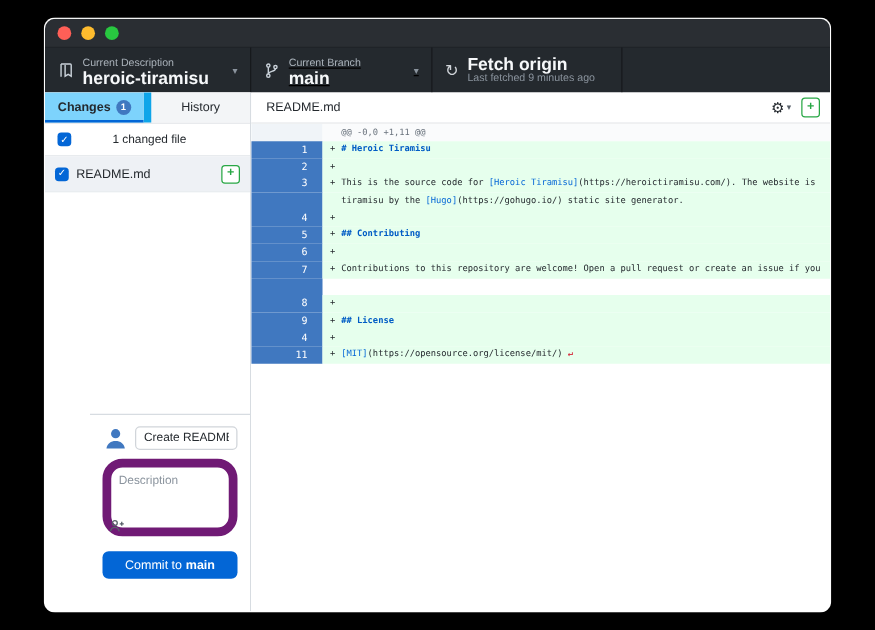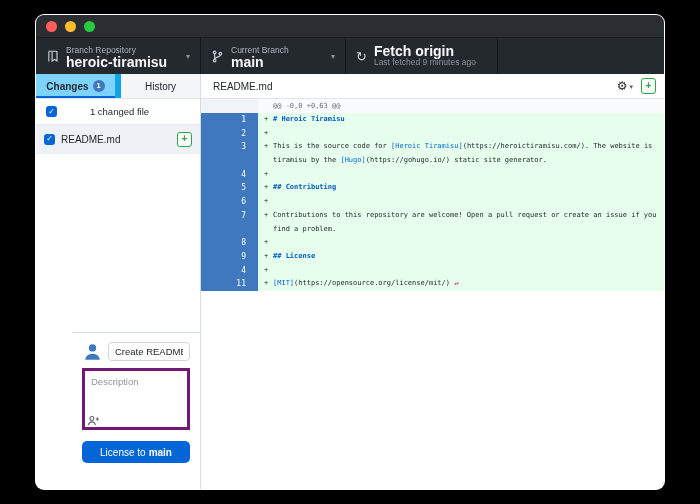--- a/index.html
+++ b/index.html
@@ -9,21 +9,21 @@
           border:1px solid rgba(255,255,255,.08);box-sizing:border-box;}
   
   .titlebar{height:22px;background:#2a2e33;flex:0 0 auto;display:flex;align-items:center;}
   .traffic{display:flex;gap:8px;padding-left:10px;}
   .tl{width:11px;height:11px;border-radius:50%;}
   .tl.red{background:#ff5f57}.tl.yellow{background:#febc2e}.tl.green{background:#28c840}
   
   .toolbar{height:36px;background:#24292e;border-top:1px solid #1b1f23;display:flex;flex:0 0 auto;}
   .tb-item{display:flex;align-items:center;gap:7px;padding:0 10px;border-right:1px solid #16191c;box-sizing:border-box;cursor:pointer;}
   .tb-item.repo{width:165px;}
-  .tb-item.branch{width:145px;}
+  .tb-item.branch{width:145px;text-decoration:underline;}
   .tb-item.fetch{width:152px;}
   .tb-text{flex:1;min-width:0;}
   .tb-label{font-size:8.5px;color:#aab2ba;line-height:11px;white-space:nowrap;}
   .tb-value{font-size:14px;font-weight:bold;color:#f6f8fa;line-height:12px;white-space:nowrap;}
   .tb-sub{font-size:8.5px;color:#8b949e;line-height:11px;white-space:nowrap;}
   .chev{color:#8b949e;font-size:8px;margin-left:auto;}
   .tb-icon{color:#c9d1d9;display:flex;align-items:center;}
   .sync-glyph{color:#d1d5da;font-size:13px;line-height:13px;}
   
   .content{flex:1;display:flex;min-height:0;}
@@ -39,21 +39,21 @@
   .file-name{flex:1;color:#24292e;}
   .greenbox{width:13px;height:13px;flex:0 0 13px;border:1px solid #28a745;border-radius:3px;color:#28a745;background:#fff;
             display:flex;align-items:center;justify-content:center;font-size:10px;font-weight:bold;line-height:1;}
   .file-list-space{flex:1;background:#fff;}
   
   .commit-panel{border-top:1px solid #d7dce1;padding:8px 10px 26px;display:flex;flex-direction:column;gap:7px;background:#fff;flex:0 0 auto;margin-left:36px;}
   .commit-row1{display:flex;align-items:center;gap:6px;}
   .avatar{width:20px;height:20px;flex:0 0 20px;display:flex;align-items:center;justify-content:center;}
   .summary-input{flex:1;min-width:0;height:19px;border:1px solid #d1d5da;border-radius:4px;font-family:inherit;font-size:9.5px;padding:0 6px;color:#24292e;box-sizing:border-box;}
   .desc-wrap{position:relative;}
-  .desc-wrap textarea{width:100%;height:62px;box-sizing:border-box;border:3px solid #701a75;border-radius:0;resize:none;font-family:inherit;font-size:9.5px;padding:5px 6px;color:#24292e;}
+  .desc-wrap textarea{width:100%;height:62px;box-sizing:border-box;border:7px solid #701a75;border-radius:16px;resize:none;font-family:inherit;font-size:9.5px;padding:5px 6px;color:#24292e;}
   .desc-wrap textarea::placeholder{color:#8b949e;}
   .coauthor{position:absolute;left:5px;bottom:7px;color:#586069;display:flex;align-items:center;cursor:pointer;}
   .commit-btn{height:22px;border:none;border-radius:5px;background:#0366d6;color:#fff;font-family:inherit;font-size:10px;
               display:flex;align-items:center;justify-content:center;gap:3px;cursor:pointer;}
   .commit-btn b{font-weight:bold;}
   
   .main{flex:1;min-width:0;display:flex;flex-direction:column;background:#fff;}
   .main-tabbar{height:24px;flex:0 0 auto;display:flex;align-items:center;border-bottom:1px solid #e1e4e8;padding:0 8px;gap:8px;font-size:10px;color:#24292e;}
   .main-tab{padding:0 4px;cursor:pointer;}
   .spacer{flex:1;}
@@ -90,21 +90,21 @@
 
   <div class="toolbar">
     <div class="tb-item repo">
       <span class="tb-icon">
         <svg width="13" height="13" viewBox="0 0 16 16" fill="none" stroke="currentColor" stroke-width="1.4">
           <path d="M3.5 1.5h9a1 1 0 0 1 1 1v11l-3-1.8-3 1.8v-11"></path>
           <path d="M3.5 1.5v12.5"></path>
         </svg>
       </span>
       <div class="tb-text">
-        <div class="tb-label">Branch Repository</div>
+        <div class="tb-label">Current Description</div>
         <div class="tb-value">heroic-tiramisu</div>
       </div>
       <span class="chev">▾</span>
     </div>
 
     <div class="tb-item branch">
       <span class="tb-icon">
         <svg width="13" height="13" viewBox="0 0 16 16" fill="none" stroke="currentColor" stroke-width="1.4">
           <circle cx="4.5" cy="3" r="1.6"></circle>
             <circle cx="4.5" cy="13" r="1.6"></circle>
@@ -174,21 +174,21 @@
           <textarea placeholder="Description" style=""></textarea>
           <span class="coauthor">
             <svg width="13" height="13" viewBox="0 0 16 16" fill="none" stroke="currentColor" stroke-width="1.3">
               <circle cx="6" cy="5.5" r="2.4"></circle>
               <path d="M1.8 13.6c.4-2.6 2-3.9 4.2-3.9s3.8 1.3 4.2 3.9"></path>
               <path d="M12.8 4.2v4M10.8 6.2h4"></path>
             </svg>
           </span>
         </div>
         <button class="commit-btn">
-          <span>License to</span>
+          <span>Commit to</span>
           <b>main</b>
         </button>
       </div>
     </div>
 
     <div class="main">
       <div class="main-tabbar">
         <span class="main-tab">README.md</span>
         <span class="spacer"></span>
         <span class="gear">
@@ -196,21 +196,21 @@
           <span class="chev2">▾</span>
         </span>
         <span class="greenbox" style="width:14px;height:14px;">
           <span>+</span>
         </span>
       </div>
       <div class="diff">
         <div id="diff-rows">
             <div class="diff-row hunk">
               <span class="gutter"></span>
-              <span class="code"><span class="prefix"></span><span class="seg-hunk">@@ -0,0 +0,63 @@</span></span>
+              <span class="code"><span class="prefix"></span><span class="seg-hunk">@@ -0,0 +1,11 @@</span></span>
             </div>
             <div class="diff-row add">
               <span class="gutter">1</span>
               <span class="code"><span class="prefix">+</span><span class="seg-header"># Heroic Tiramisu</span></span>
             </div>
             <div class="diff-row add">
               <span class="gutter">2</span>
               <span class="code"><span class="prefix">+</span></span>
             </div>
             <div class="diff-row add">
@@ -232,21 +232,20 @@
             <div class="diff-row add">
               <span class="gutter">6</span>
               <span class="code"><span class="prefix">+</span></span>
             </div>
             <div class="diff-row add">
               <span class="gutter">7</span>
               <span class="code"><span class="prefix">+</span><span class="seg-plain">Contributions to this repository are welcome! Open a pull request or create an issue if you</span></span>
             </div>
             <div class="diff-row add wrap">
               <span class="gutter"></span>
-              <span class="code"><span class="prefix"></span><span class="seg-plain">find a problem.</span></span>
             </div>
             <div class="diff-row add">
               <span class="gutter">8</span>
               <span class="code"><span class="prefix">+</span></span>
             </div>
             <div class="diff-row add">
               <span class="gutter">9</span>
               <span class="code"><span class="prefix">+</span><span class="seg-header">## License</span></span>
             </div>
             <div class="diff-row add">

